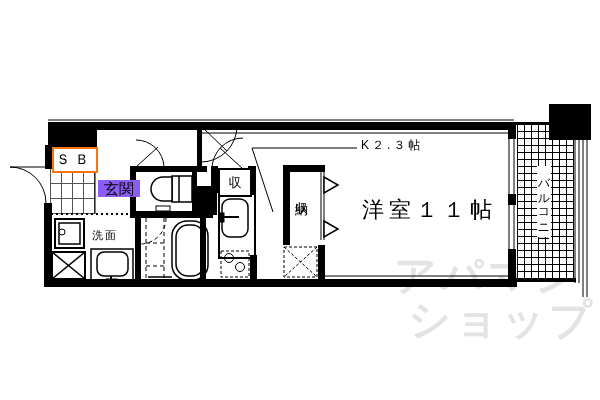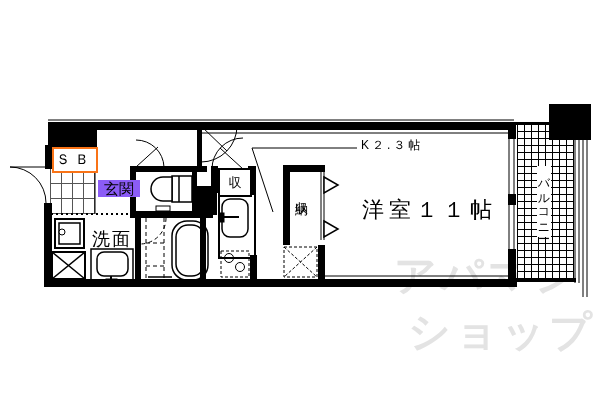--- a/index.html
+++ b/index.html
@@ -17,28 +17,28 @@
   .label{position:absolute;z-index:5;color:#000;white-space:nowrap;line-height:1;}
   .boxlabel{display:flex;align-items:center;justify-content:center;}
   .vtext{writing-mode:vertical-rl;text-orientation:mixed;letter-spacing:2px;}
   .sb-box{position:absolute;left:52px;top:147px;width:42px;height:22px;background:#fff;
           border:2px solid #f97316;z-index:5;font-size:14px;letter-spacing:5px;}
   .shu-box{position:absolute;left:218px;top:168px;width:30px;height:25px;background:#fff;
           border:2px solid #000;z-index:5;font-size:13px;}
   .counter{position:absolute;left:218px;top:193px;width:34px;height:62px;background:#fff;
           border:2px solid #000;z-index:2;}
   .genkan-label{left:54px;top:180px;width:42px;text-align:center;font-size:15px;background:#8b5cf6;padding:1px 0;margin-left:44px;}
-  .senmen-label{left:92px;top:230px;font-size:18px;letter-spacing:2px;font-family:Liberation Serif, serif;}
+  .senmen-label{left:92px;top:230px;font-size:11px;letter-spacing:2px;font-family:Liberation Serif, serif;}
   .shuno-label{left:295px;top:191px;font-size:13px;}
   .kitchen-label{left:361px;top:139px;font-size:12px;letter-spacing:3px;}
   .room-label{left:362px;top:199px;font-size:22px;letter-spacing:5px;}
   .balcony-label{left:537px;top:166px;font-size:12px;background:#fff;padding:3px 1px;z-index:5;}
   .watermark{position:absolute;z-index:1;font-weight:bold;color:#e3e3e3;letter-spacing:4px;}
   .wm1{left:394px;top:248px;font-size:42px;}
-  .wm2{left:408px;top:304px;font-size:42px;}
+  .wm2{left:408px;top:292px;font-size:42px;}
 </style>
 </head>
 <body>
 
 <div id="canvas">
 
   <div class="watermark wm1">アパマン</div>
   <div class="watermark wm2">ショップ</div>
 
   <div class="bg tiles" style="left:50px;top:169px;width:45px;height:45px;"></div>

